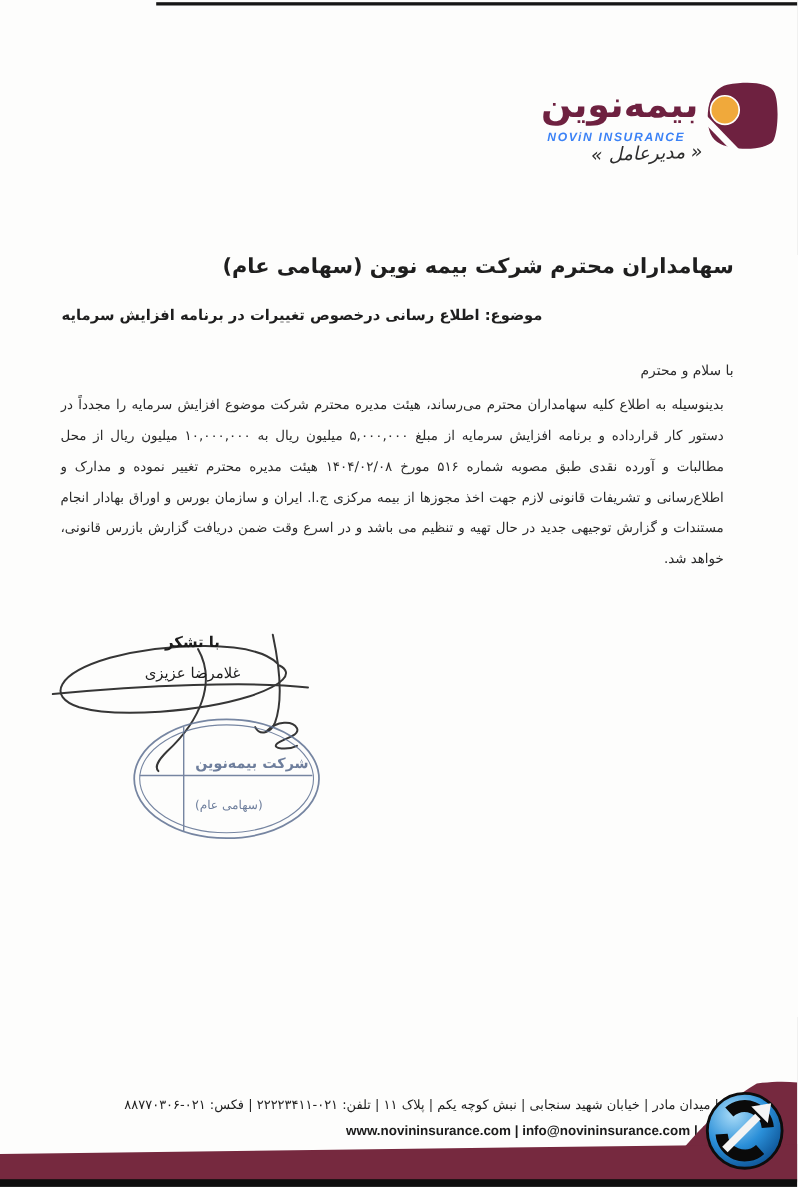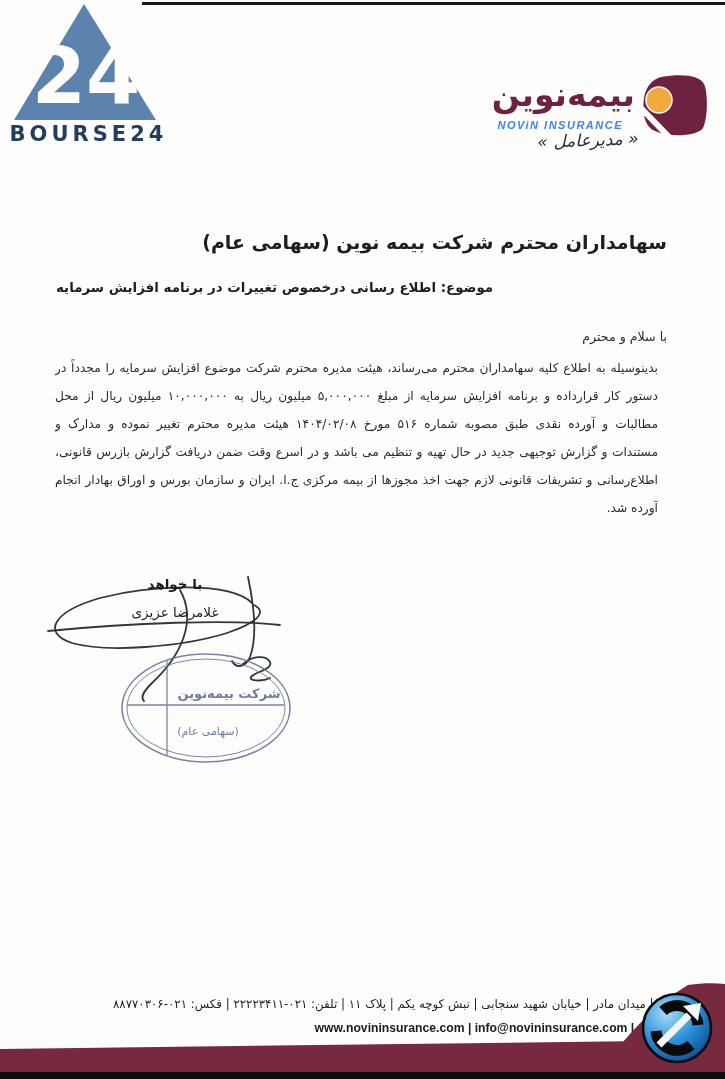--- a/index.html
+++ b/index.html
@@ -72,27 +72,20 @@
   .footer-band-svg{position:absolute;left:0;top:980px;}
   .bourse-sphere{position:absolute;left:640px;top:991px;}
 </style>
 </head>
 <body>
 
 <div class="page">
 
   <div class="top-scan-line"></div>
 
-  <div class="bourse-logo">
-    <svg width="150" height="122" viewBox="0 0 150 122">
-      <polygon points="74,2 4,118 146,118" fill="#5b83ae"></polygon>
-      <text x="76" y="101" text-anchor="middle" font-family="DejaVu Sans, sans-serif" font-weight="bold" font-size="78" fill="#fdfdfc">24</text>
-    </svg>
-    <div class="bourse-wordmark">BOURSE24</div>
-  </div>
 
   <div class="novin-logo">
     <div class="novin-brand-fa">بیمه‌نوین</div>
     <div class="novin-brand-en">NOViN INSURANCE</div>
     <svg class="novin-emblem" width="72" height="64" viewBox="0 0 72 64">
       <path d="M 23,3 C 46,-1 62,2 66,10 C 70,18 70,44 65,54 C 60,62 32,64 17,57 C 6,52 4,38 6,24 C 8,12 15,5 23,3 Z" fill="#6e2140"></path>
       <line x1="1" y1="32" x2="32" y2="64" stroke="#fdfdfc" stroke-width="6"></line>
       <circle cx="21" cy="26" r="13" fill="#f0a93b" stroke="#fdfdfc" stroke-width="1.5"></circle>
     </svg>
   </div>
@@ -102,27 +95,27 @@
   <div class="to-line">سهامداران محترم شرکت بیمه نوین (سهامی عام)</div>
 
   <div class="subject-line">موضوع: اطلاع رسانی درخصوص تغییرات در برنامه افزایش سرمایه</div>
 
   <div class="salutation">با سلام و محترم</div>
 
   <div class="body-block">
     <div class="body-line">بدینوسیله به اطلاع کلیه سهامداران محترم می‌رساند، هیئت مدیره محترم شرکت موضوع افزایش سرمایه را مجدداً در</div>
     <div class="body-line">دستور کار قرارداده و برنامه افزایش سرمایه از مبلغ ۵,۰۰۰,۰۰۰ میلیون ریال به ۱۰,۰۰۰,۰۰۰ میلیون ریال از محل</div>
     <div class="body-line">مطالبات و آورده نقدی طبق مصوبه شماره ۵۱۶ مورخ ۱۴۰۴/۰۲/۰۸ هیئت مدیره محترم تغییر نموده و مدارک و</div>
+    <div class="body-line">اطلاع‌رسانی و تشریفات قانونی لازم جهت اخذ مجوزها از بیمه مرکزی ج.ا. ایران و سازمان بورس و اوراق بهادار انجام</div>
     <div class="body-line">مستندات و گزارش توجیهی جدید در حال تهیه و تنظیم می باشد و در اسرع وقت ضمن دریافت گزارش بازرس قانونی،</div>
-    <div class="body-line">اطلاع‌رسانی و تشریفات قانونی لازم جهت اخذ مجوزها از بیمه مرکزی ج.ا. ایران و سازمان بورس و اوراق بهادار انجام</div>
-    <div class="body-line last">آورده شد.</div>
+    <div class="body-line last">خواهد شد.</div>
   </div>
 
   <div class="signoff">
-    <div class="thanks">با خواهد</div>
+    <div class="thanks">با تشکر</div>
     <div class="name">غلامرضا عزیزی</div>
   </div>
 
   <svg class="signature-svg" width="330" height="200" viewBox="0 0 330 200">
     <g fill="none" stroke="#1b1b1b" stroke-width="1.8" stroke-linecap="round" opacity="0.88">
       <path d="M 222,40 C 200,18 120,22 70,35 C 22,49 12,70 42,80 C 77,90 152,84 197,70 C 227,60 238,49 224,42"></path>
       <path d="M 18,68 C 100,60 200,56 250,62"></path>
       <path d="M 150,27 C 167,57 152,92 122,120 C 114,128 110,134 114,138"></path>
       <path d="M 218,14 C 224,42 228,72 220,94 C 216,104 206,106 202,98"></path>
       <path d="M 212,102 C 222,92 236,92 240,99 C 243,106 228,108 222,113 C 216,118 232,119 240,115"></path>

